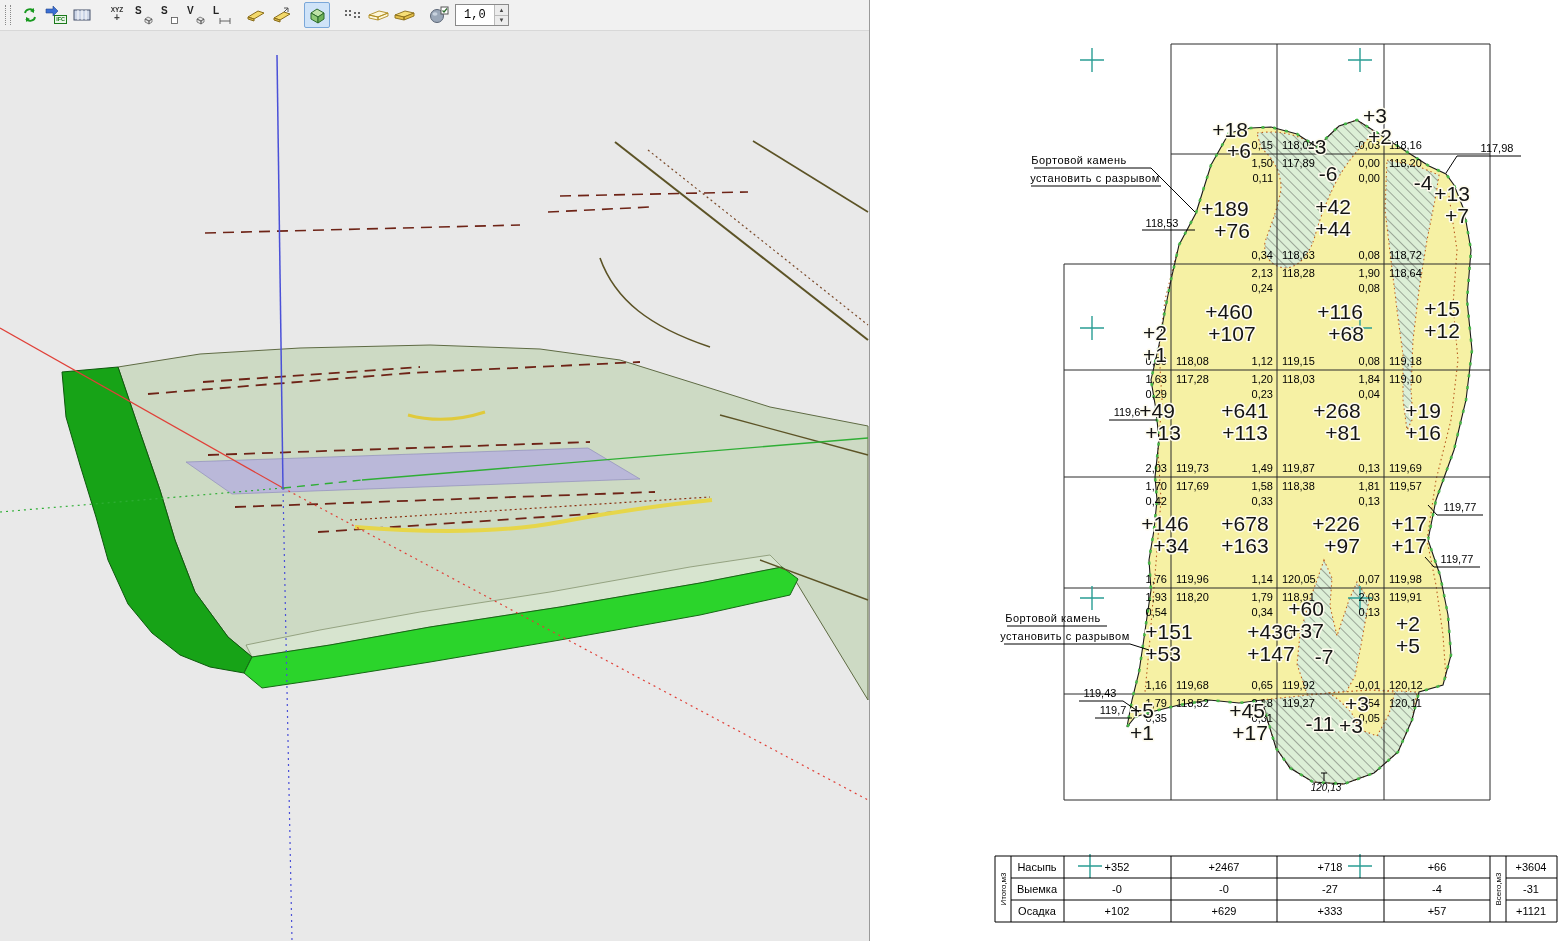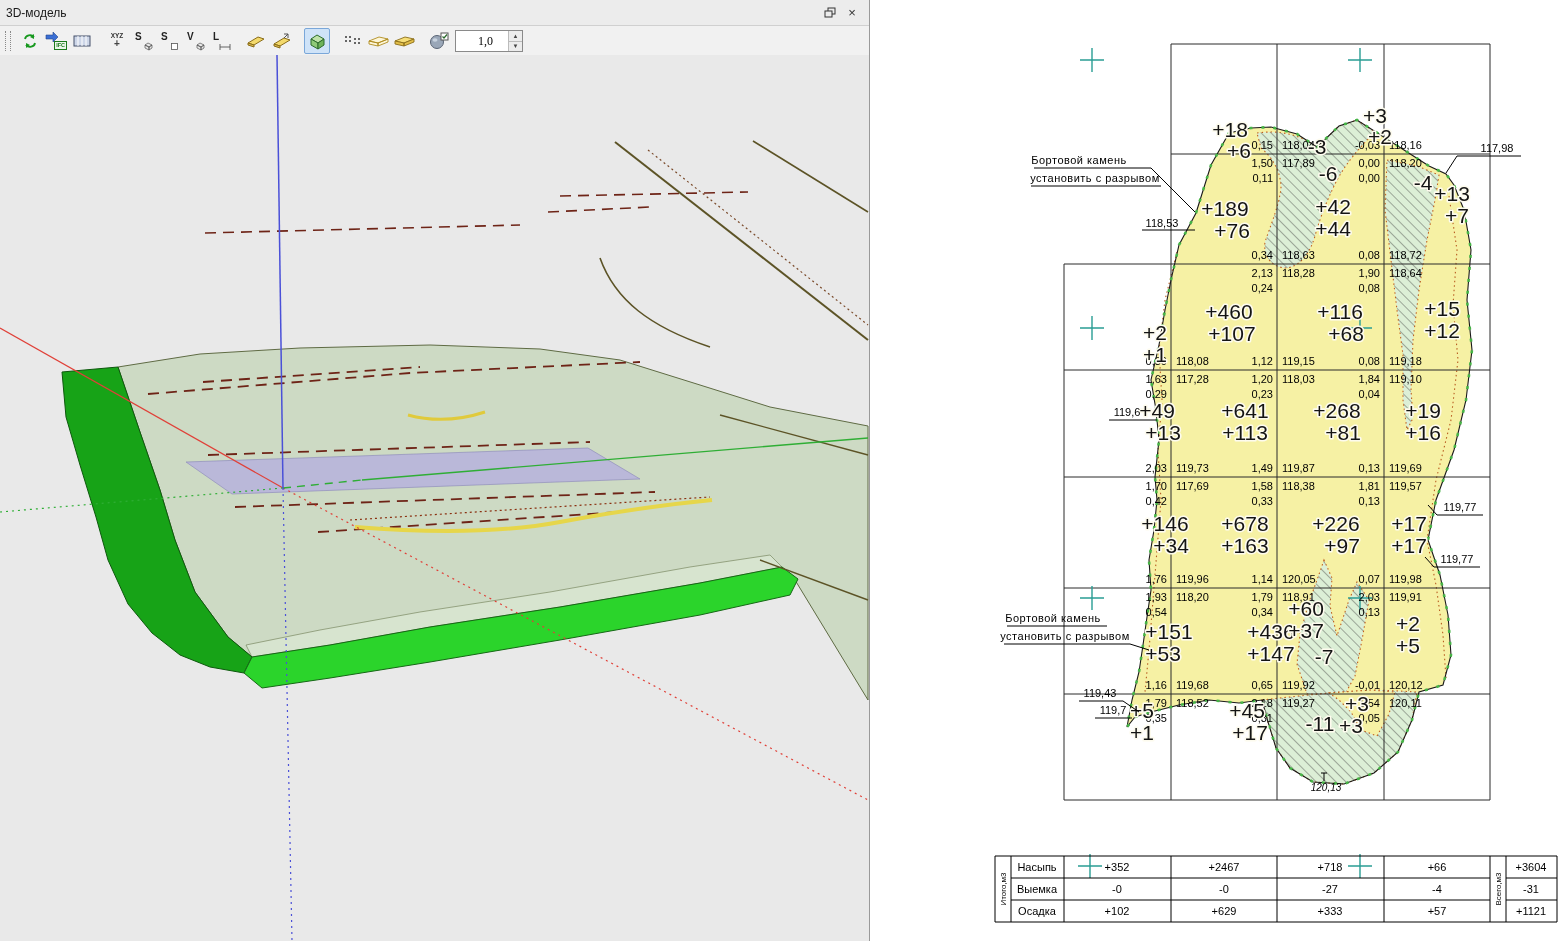--- a/index.html
+++ b/index.html
@@ -17,22 +17,22 @@
   .tbtn.active{background:#cfe3f8;border-color:#7aa7d9}
   .sep{width:9px;flex:none}
   .lett{font-size:10px;font-weight:bold;color:#222;line-height:1}
   .subico{position:absolute;right:2px;bottom:2px}
   .xyzw{display:flex;flex-direction:column;align-items:center;line-height:1}
   .xyzw .t{font-size:6.5px;font-weight:bold;color:#333}
   .xyzw .p{font-size:10px;font-weight:bold;color:#444;margin-top:-1px}
   .ifcbox{font-size:5.5px;font-weight:bold;color:#1b7a1b;border:1px solid #1b7a1b;background:#eaf6ea;
     padding:0 1px;position:absolute;right:1px;bottom:3px;line-height:1.3}
   .spinner{display:flex;align-items:stretch;border:1px solid #8a8a8a;background:#fff;height:20px;margin-left:3px}
-  .spinner input{width:30px;border:none;outline:none;font-size:12px;padding:0 0 0 22px;
-    font-family:Liberation Serif, serif;background:#fff}
+  .spinner input{width:30px;border:none;outline:none;font-size:12px;padding:0 0 0 8px;
+    font-family:Liberation Mono, monospace;background:#fff}
   .spinbtns{display:flex;flex-direction:column;border-left:1px solid #bbb}
   .spinbtns div{flex:1;width:13px;display:flex;align-items:center;justify-content:center;
     font-size:6px;color:#444;background:#ececec}
   .spinbtns div:first-child{border-bottom:1px solid #bbb}
   .viewport{position:absolute;top:55px;left:0;width:869px;height:886px}
   .plan{position:absolute;left:871px;top:0;width:697px;height:941px;background:#fff}
   
   text{font-family:"Liberation Sans",sans-serif}
   .bigv{font-size:21px;fill:#141414;paint-order:stroke;stroke:#fdfbee;stroke-width:3.2px;
     stroke-linejoin:round;text-anchor:middle}
@@ -41,31 +41,20 @@
   .ldr{font-size:11px;fill:#000;text-anchor:middle}
   .itl{font-style:italic;font-size:10px}
   .note{font-size:11px;letter-spacing:.5px;fill:#000}
   .tbl{font-size:11px;text-anchor:middle;fill:#000}
   .rot{font-size:8px;text-anchor:middle;fill:#000}
 </style>
 </head>
 <body>
 
 <div class="left">
-  <div class="titlebar">
-    <span>3D-модель</span>
-    <span class="spacer"></span>
-    <span class="wbtn">
-      <svg width="12" height="12" viewBox="0 0 12 12">
-        <rect x="4" y="1" width="7" height="6" fill="none" stroke="#333"></rect>
-        <rect x="1" y="4" width="7" height="6" fill="#ececec" stroke="#333"></rect>
-      </svg>
-    </span>
-    <span class="wbtn">×</span>
-  </div>
 
   <div class="toolbar">
     <div class="grip"></div>
 
     <div class="tbtn">
       <svg width="18" height="18" viewBox="0 0 18 18">
         <path d="M4,7 A5 4.5 0 0 1 13 5" fill="none" stroke="#18991f" stroke-width="1.8"></path>
         <path d="M13 2 L13 7 L9 5 Z" fill="#18991f"></path>
         <path d="M14,11 A5 4.5 0 0 1 5 13" fill="none" stroke="#18991f" stroke-width="1.8"></path>
         <path d="M5 16 L5 11 L9 13 Z" fill="#18991f"></path>

